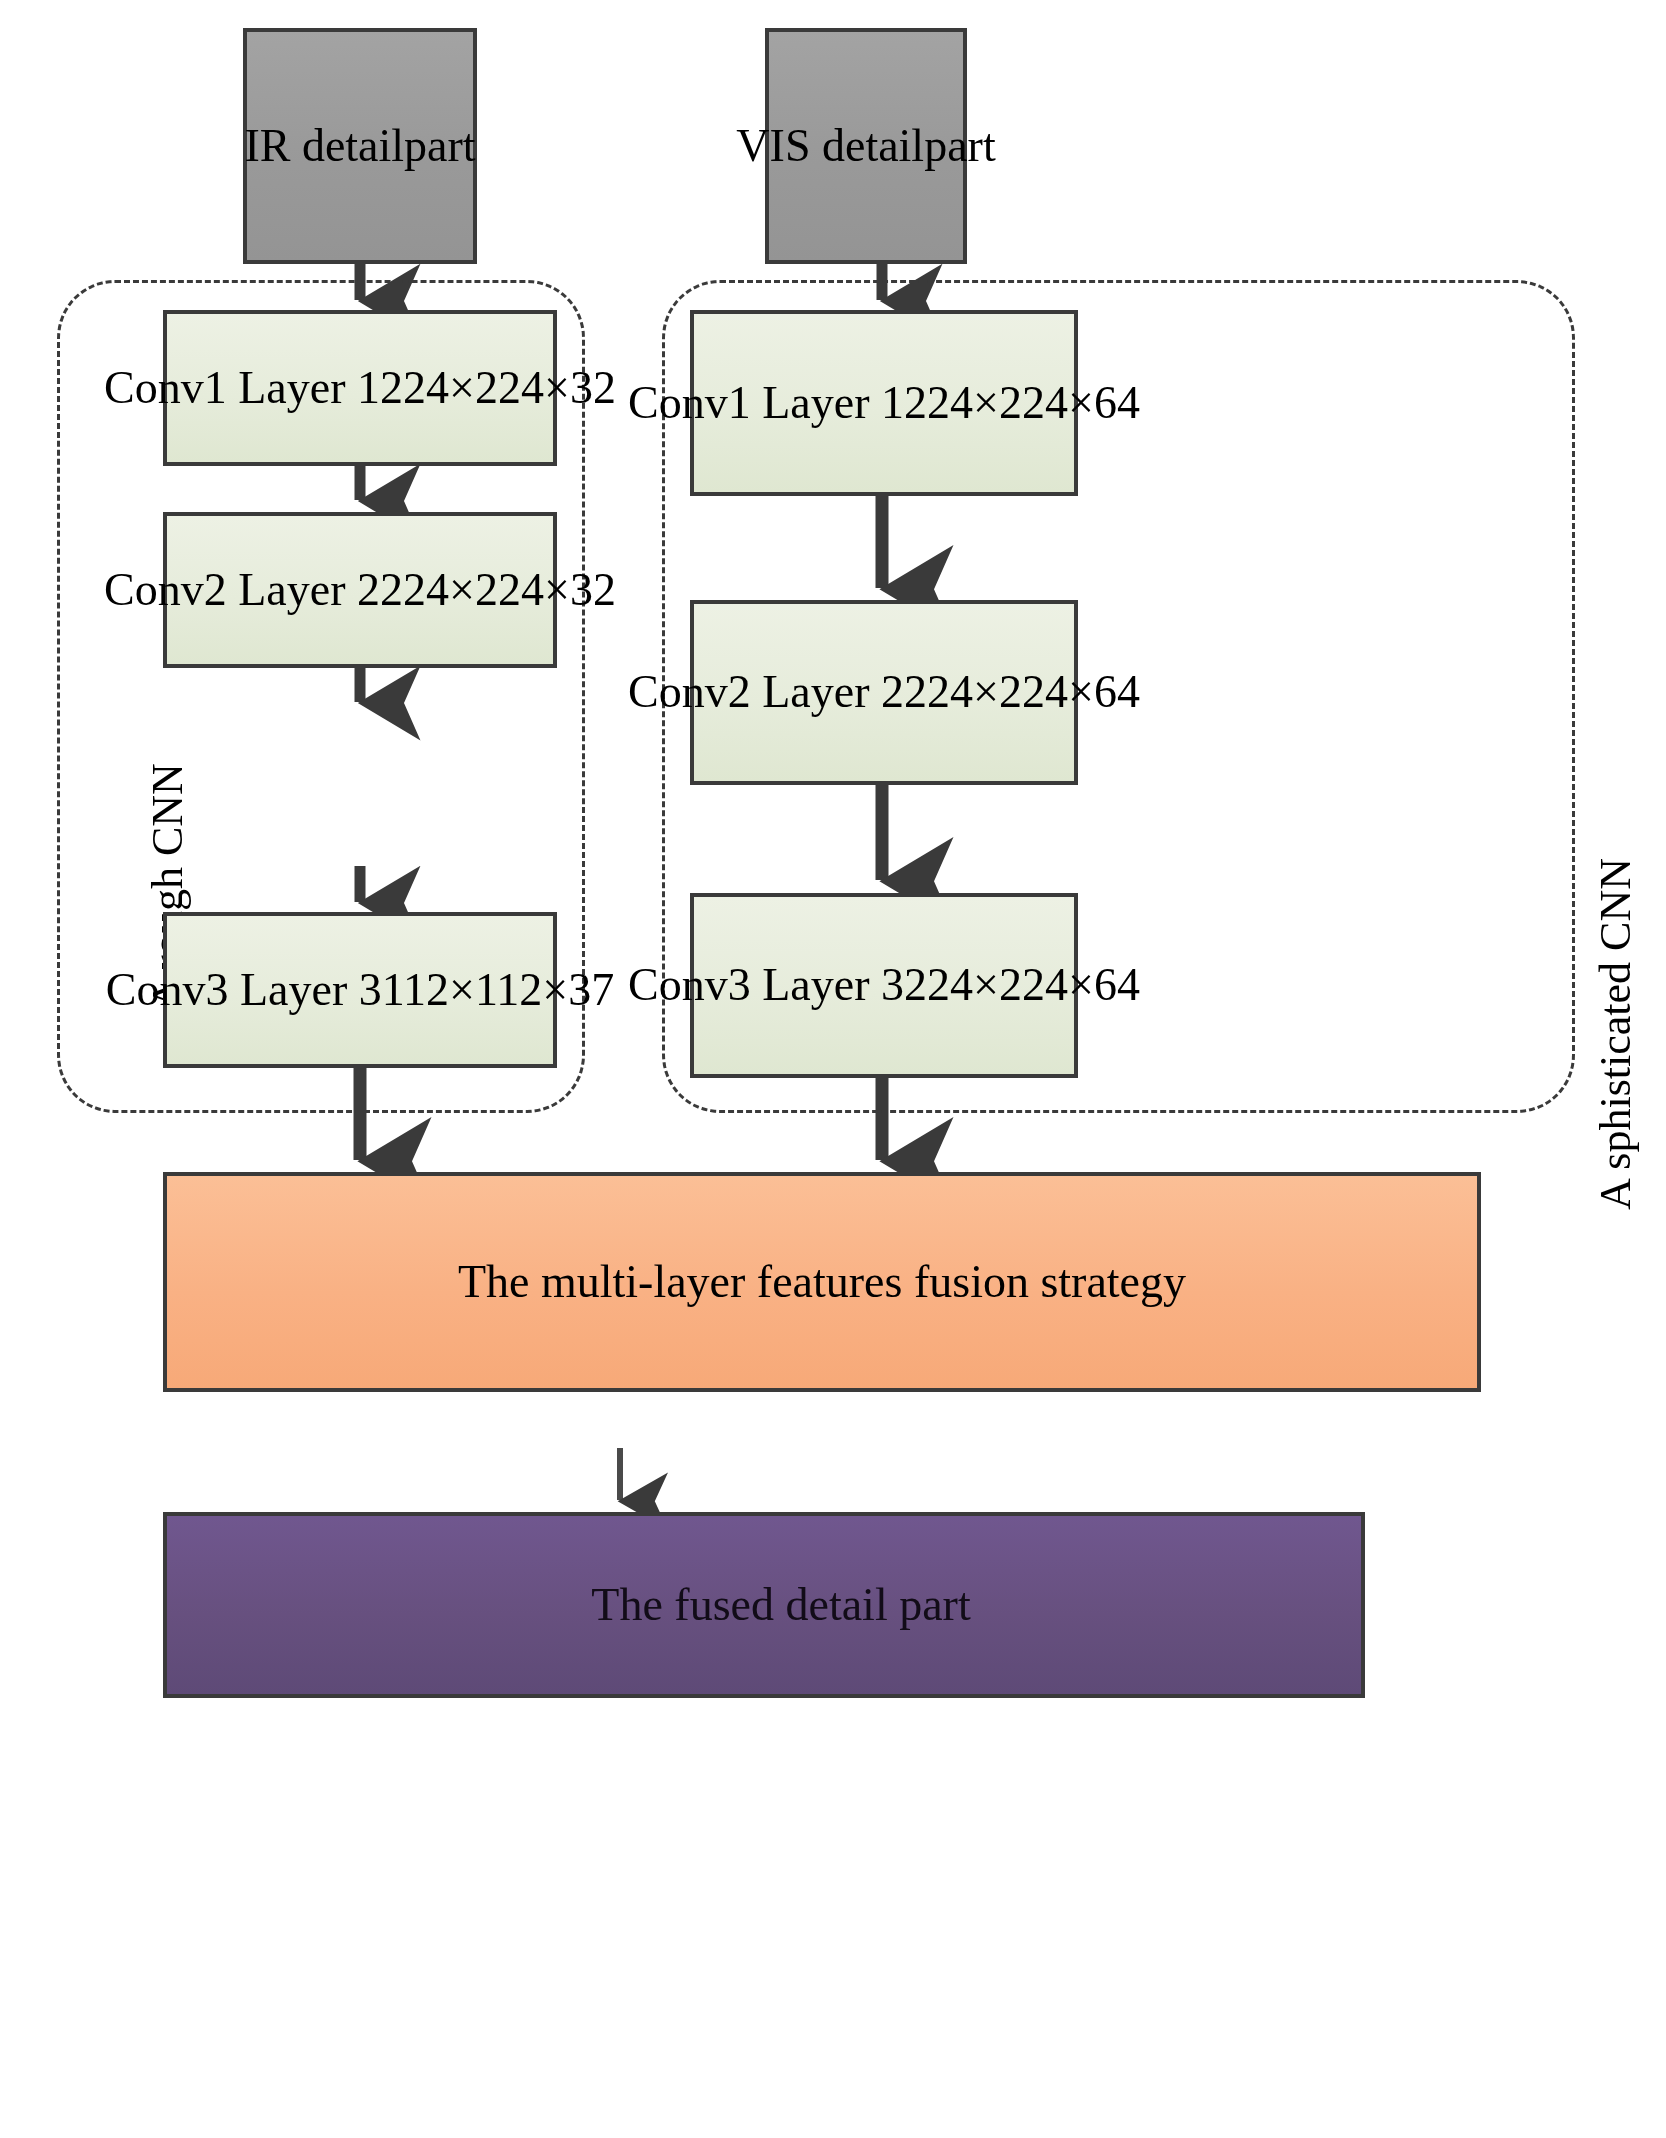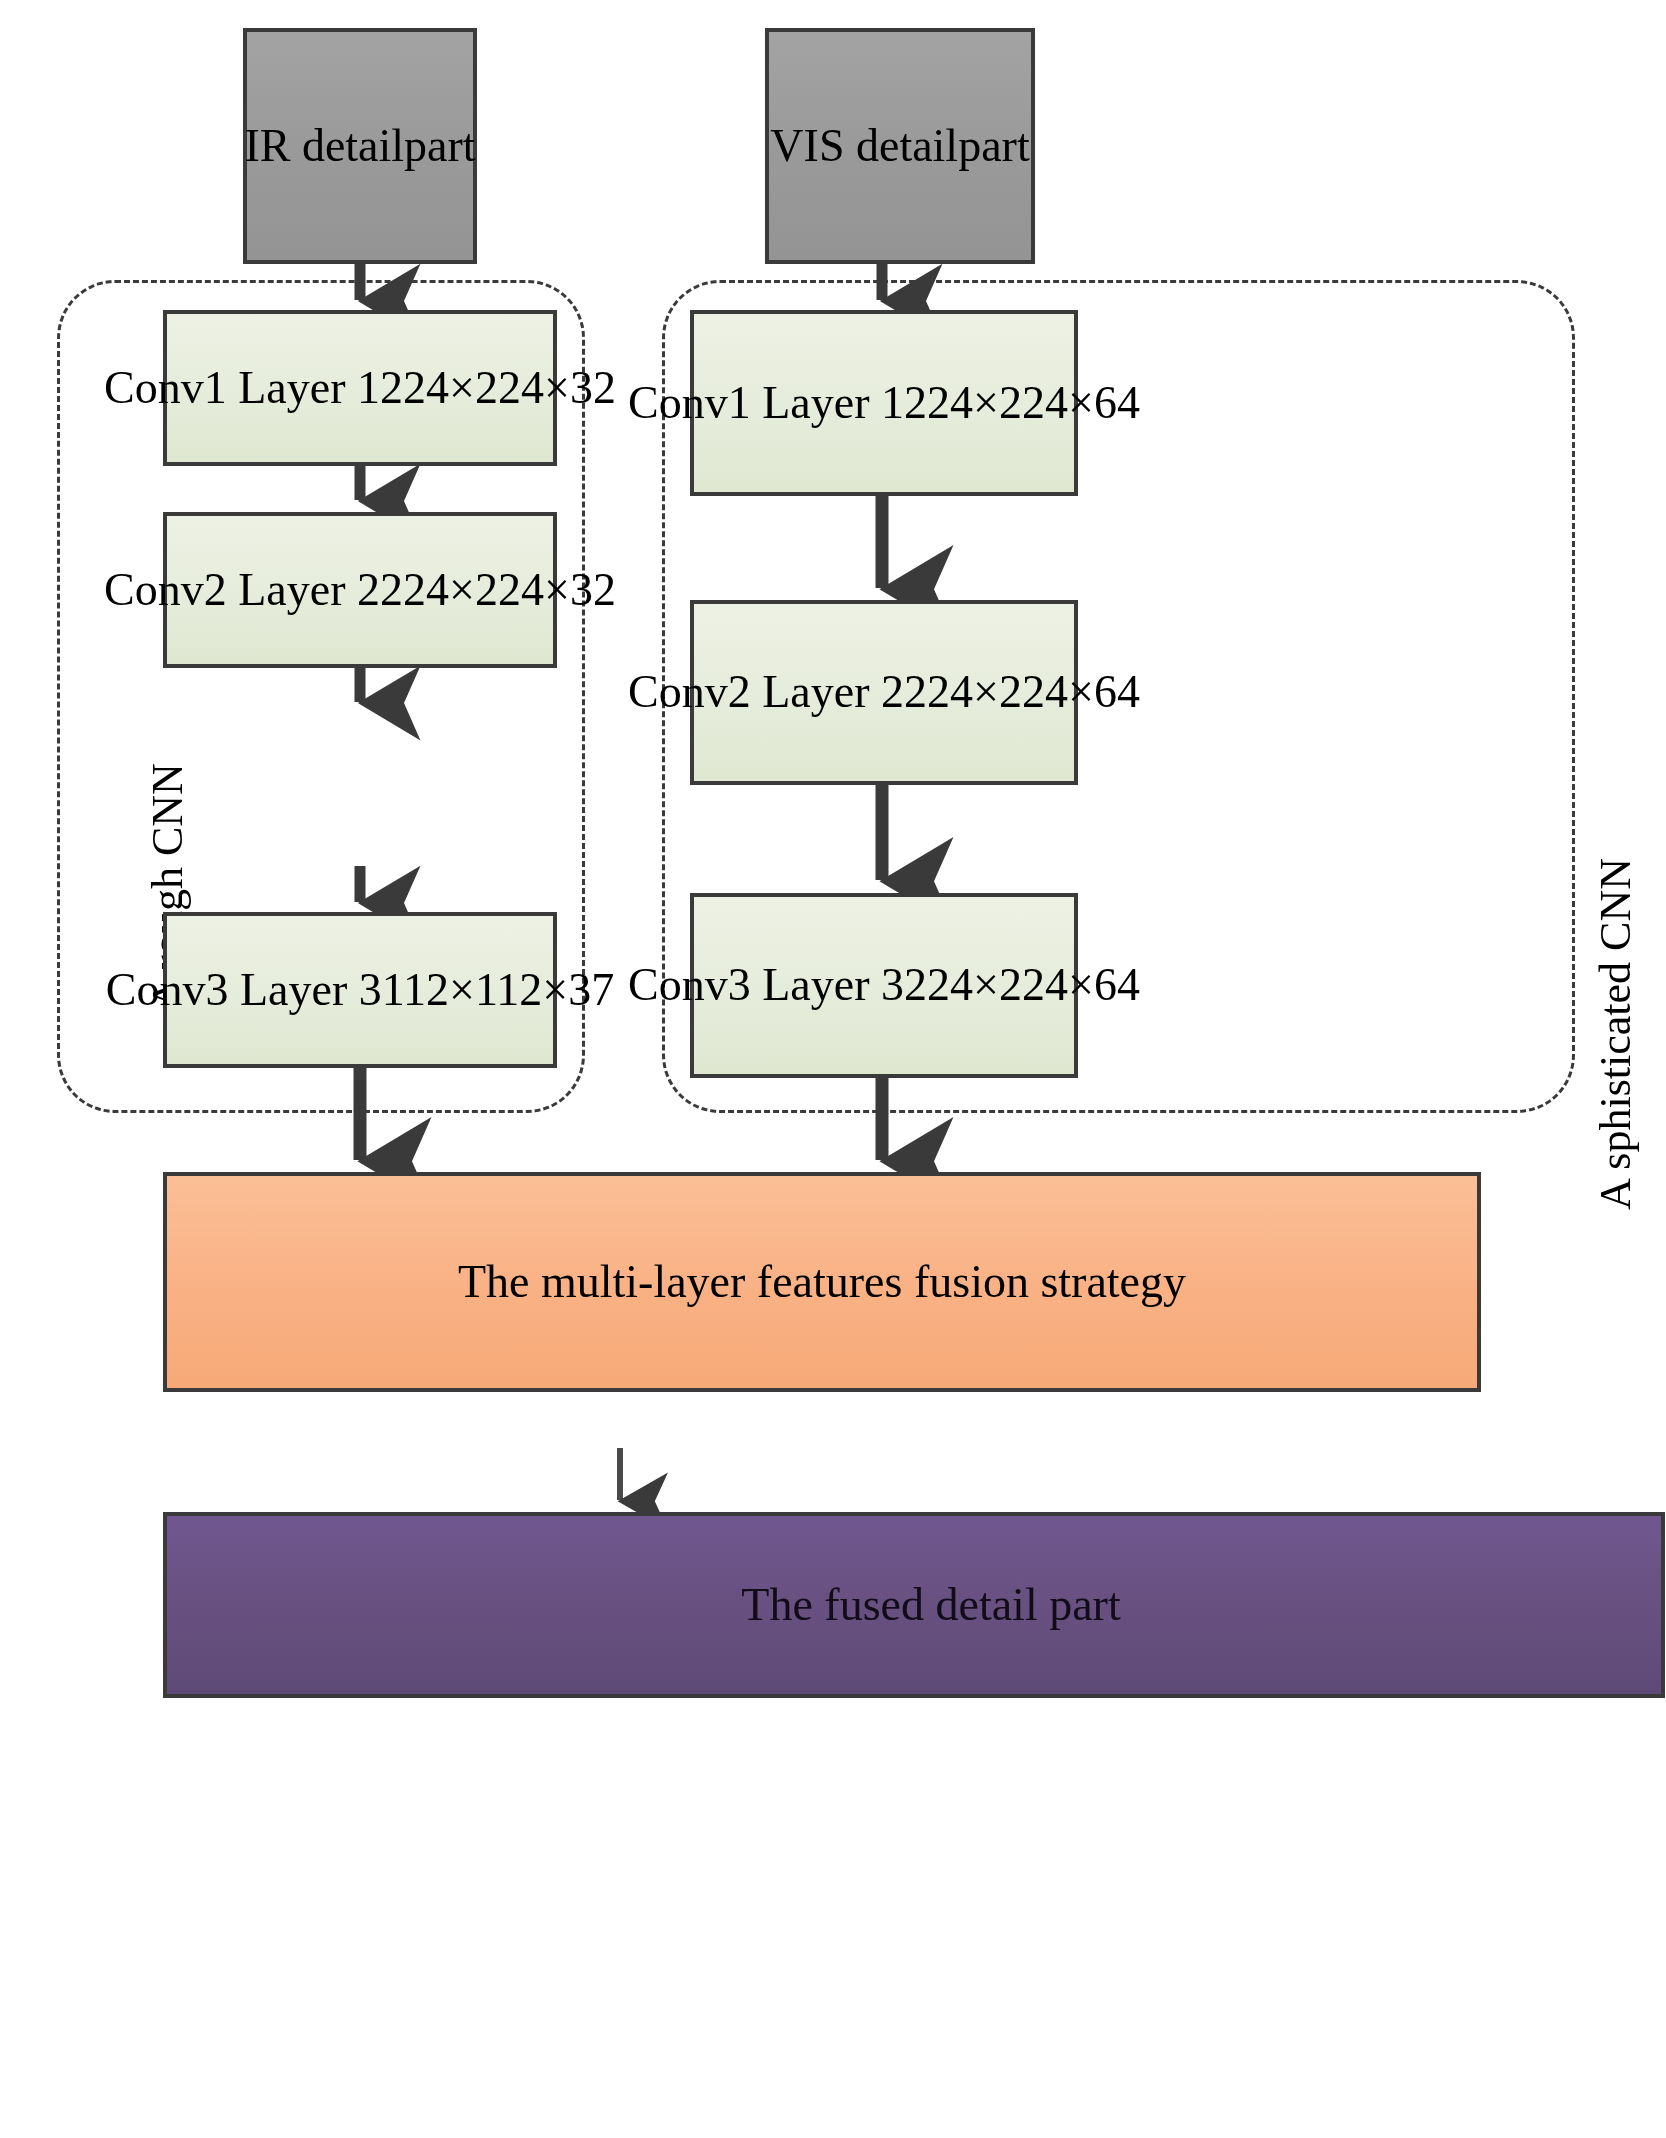--- a/index.html
+++ b/index.html
@@ -126,21 +126,21 @@
   <div class="group-box" style="left:662px; top:280px; width:913px; height:833px;"></div>
 
   <div class="side-label left" style="left:142px; top:1010px;">A rough CNN</div>
   <div class="side-label right" style="left:1590px; top:1210px;">A sphisticated CNN</div>
 
   <div class="node node-gray" style="left:243px; top:28px; width:234px; height:236px;">
     <span class="line1">IR detail</span>
     <span class="line2">part</span>
   </div>
 
-  <div class="node node-gray" style="left:765px; top:28px; width:270px; height:236px;">
+  <div class="node node-gray" style="left:765px; top:28px; width:202px; height:236px;">
     <span class="line1">VIS detail</span>
     <span class="line2">part</span>
   </div>
 
   <div class="node node-green" style="left:163px; top:310px; width:394px; height:156px;">
     <span class="line1">Conv1 Layer 1</span>
     <span class="line2">224×224×32</span>
   </div>
 
   <div class="node node-green" style="left:163px; top:512px; width:394px; height:156px;">
@@ -166,17 +166,17 @@
 
   <div class="node node-green" style="left:690px; top:893px; width:388px; height:185px;">
     <span class="line1">Conv3 Layer 3</span>
     <span class="line2">224×224×64</span>
   </div>
 
   <div class="node node-orange" style="left:163px; top:1172px; width:1318px; height:220px;">
     <span class="line1">The multi-layer features fusion strategy</span>
   </div>
 
-  <div class="node node-purple" style="left:163px; top:1512px; width:1502px; height:186px;padding-left:34px;">
+  <div class="node node-purple" style="left:163px; top:1512px; width:1202px; height:186px;padding-left:34px;">
     <span class="line1">The fused detail part</span>
   </div>
 
 </div>
 
 </body></html>

